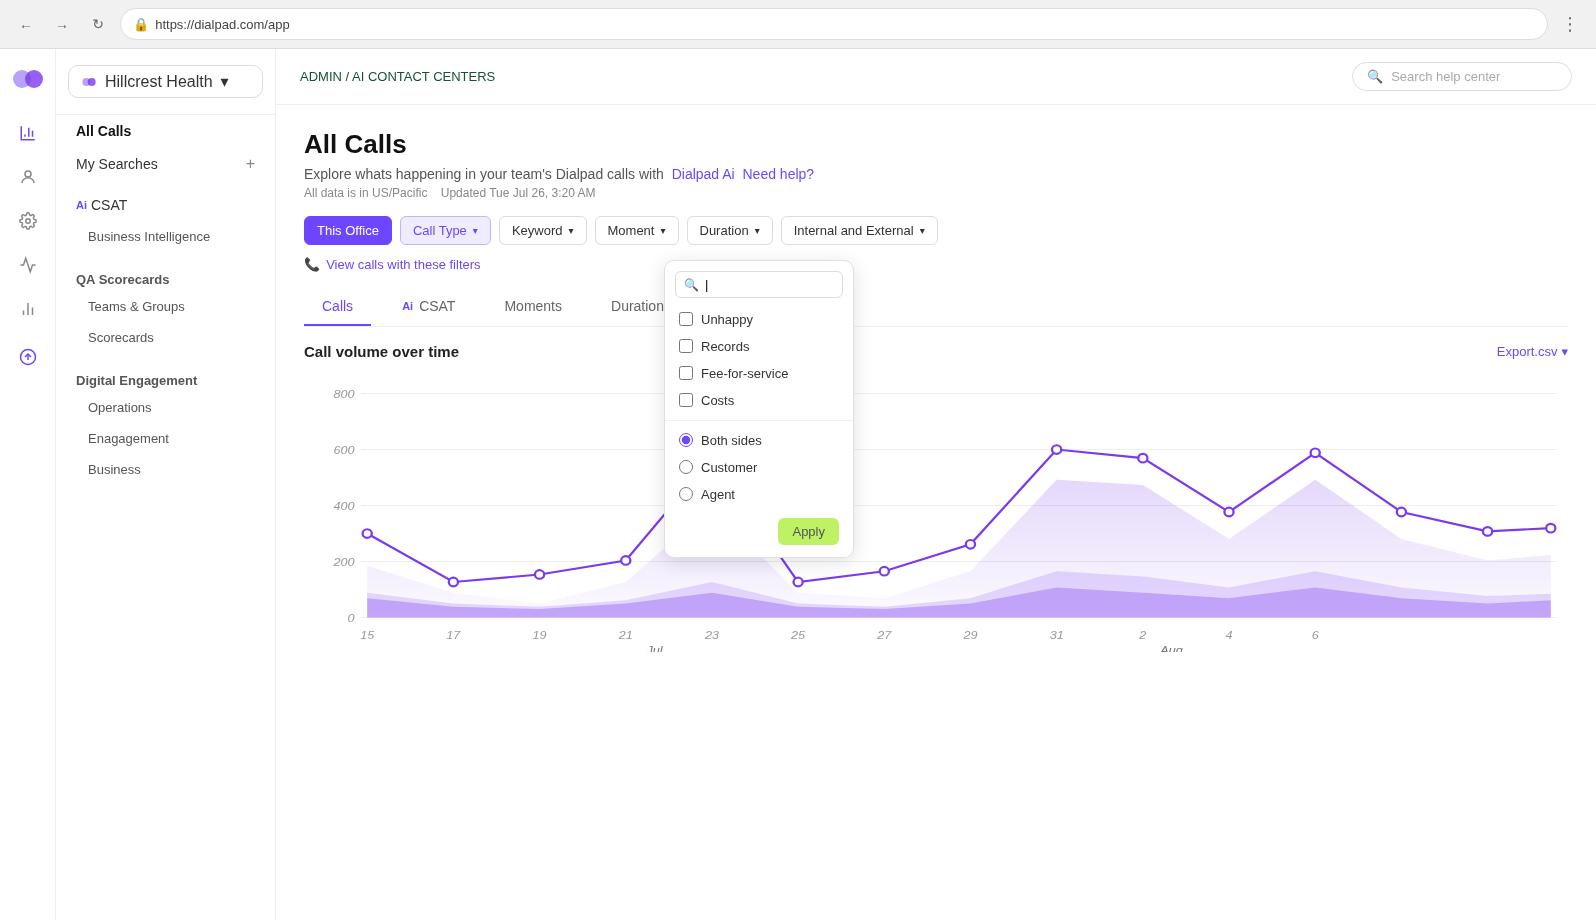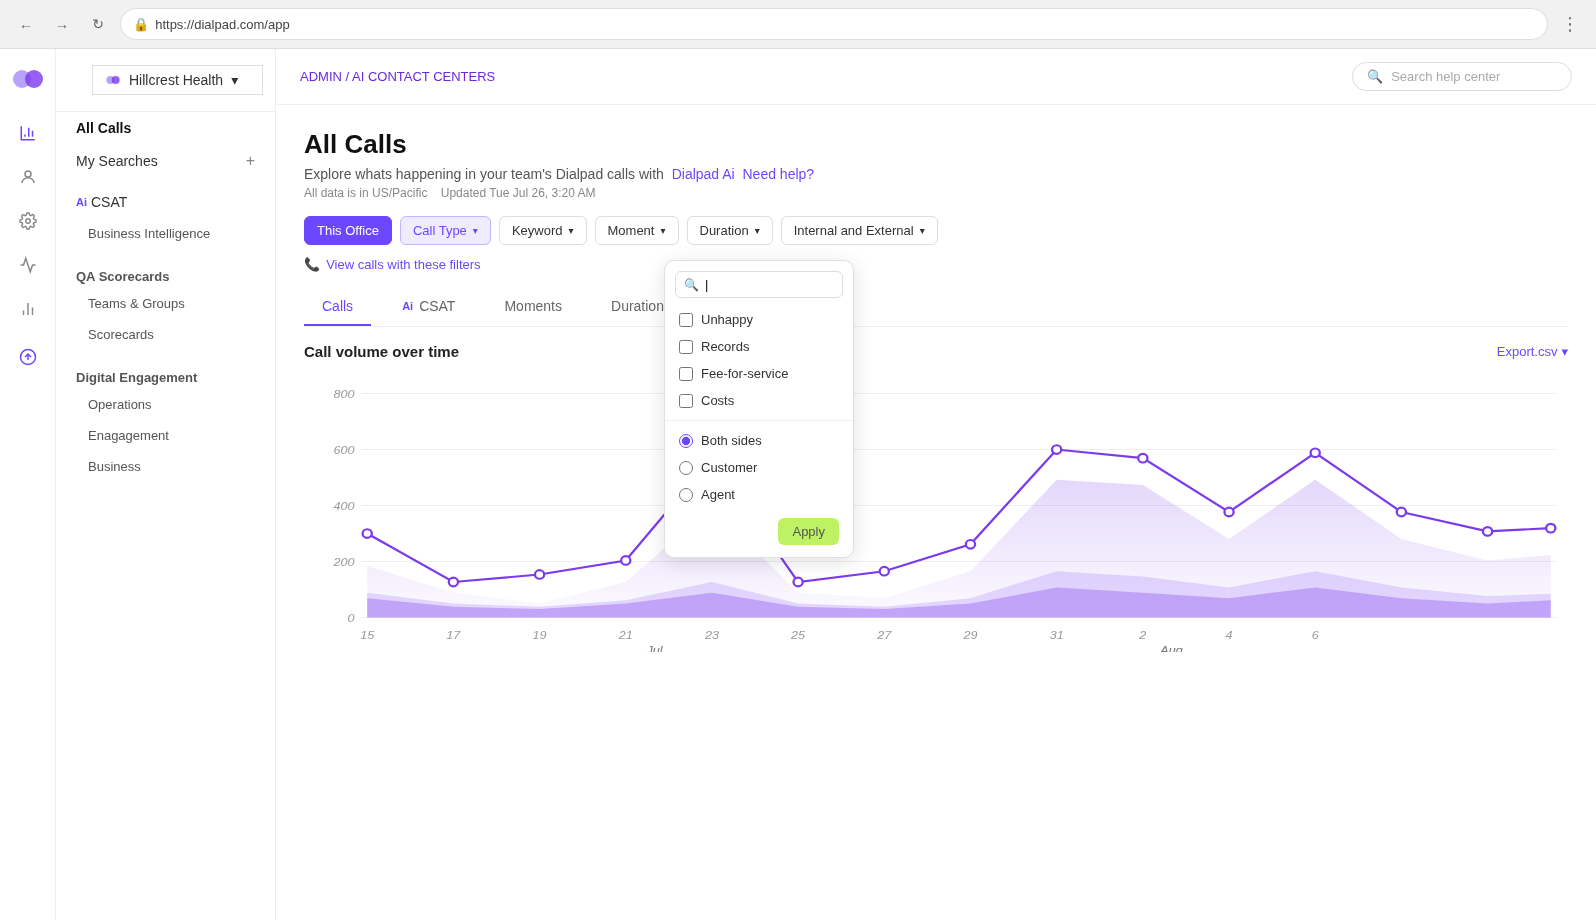--- a/index.html
+++ b/index.html
@@ -93,27 +93,26 @@
       height: 56px;
       border-bottom: 1px solid #eee;
       display: flex;
       align-items: center;
       padding: 0 24px;
       gap: 16px;
       background: white;
     }
     .org-selector {
       display: flex; align-items: center; gap: 8px;
-      border: 1px solid #ddd; border-radius: 0; padding: 6px 12px;
-      cursor: pointer; font-size: 14px; font-weight: 500;
-      background: white;
-      margin-left: 24px;
+      border: 1px solid #ddd; border-radius: 10px; padding: 6px 12px;
+      cursor: pointer; font-size: 16px; font-weight: 500;
+      background: white;
     }
     .breadcrumb {
-      flex: 1; color: #6d28d9; font-size: 13px;
+      flex: 1; color: #14532d; font-size: 13px;
     }
     .search-help {
       display: flex; align-items: center; gap: 8px;
       border: 1px solid #ddd; border-radius: 20px; padding: 6px 14px;
       color: #666; font-size: 13px; background: white;
       min-width: 220px;
     }
 
     
     .main-content {
@@ -231,21 +230,21 @@
     }
     .dropdown-search {
       margin: 0 10px 8px;
       display: flex; align-items: center; gap: 6px;
       border: 1px solid #ddd; border-radius: 6px; padding: 5px 8px;
     }
     .dropdown-search input {
       border: none; outline: none; font-size: 13px; width: 100%;
     }
     .dropdown-item {
-      display: flex; align-items: center; gap: 8px;
+      display: flex; align-items: flex-start; gap: 8px;
       padding: 6px 14px; cursor: pointer; font-size: 13px;
       color: #333;
     }
     .dropdown-divider {
       height: 1px; background: #f0f0f0; margin: 6px 0;
     }
     .dropdown-item input[type="checkbox"],
     .dropdown-item input[type="radio"] {
       accent-color: #6c47ff;
       width: 14px; height: 14px;

